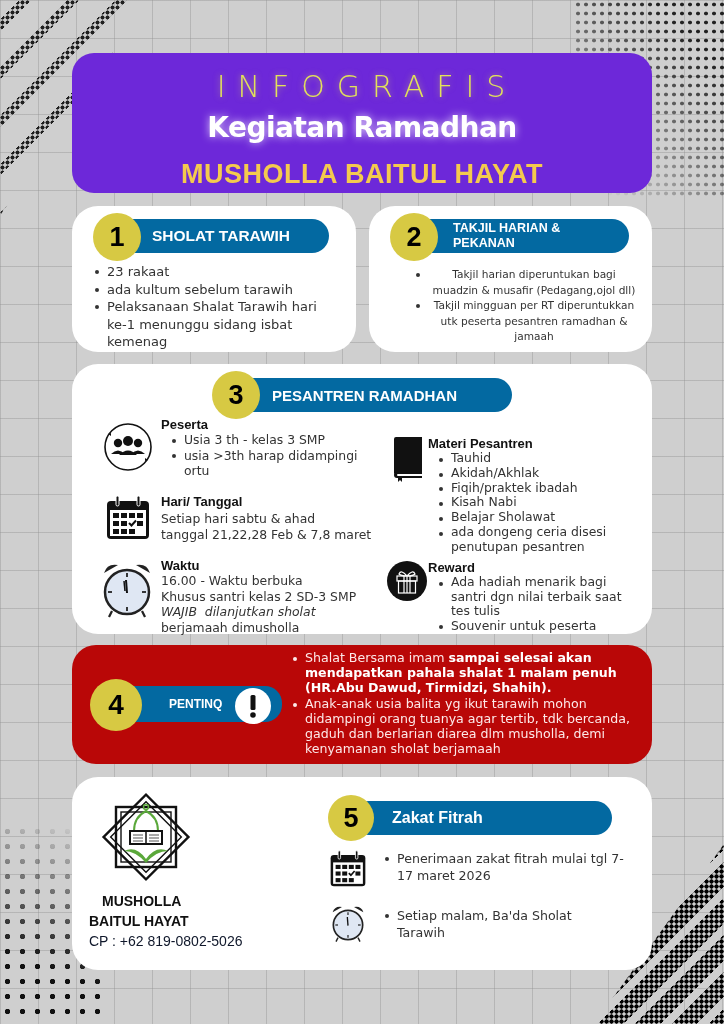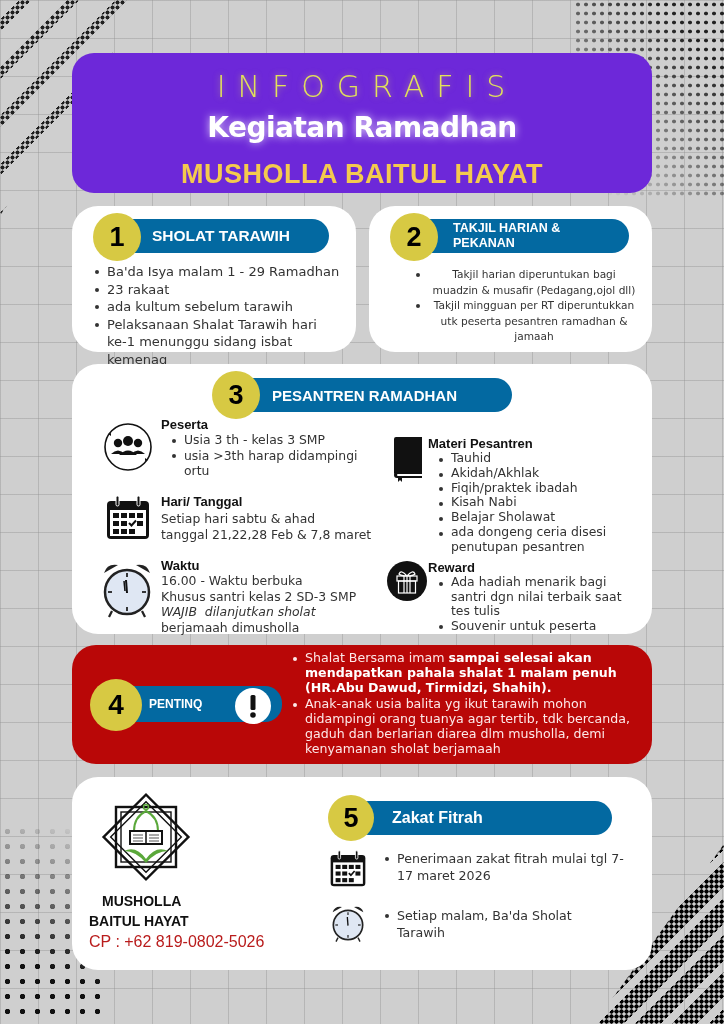--- a/index.html
+++ b/index.html
@@ -122,21 +122,20 @@
   <div class="h-title">Kegiatan Ramadhan</div>
   <div class="h-sub">MUSHOLLA BAITUL HAYAT</div>
 </div>
 
 <div class="card c1">
   <div class="pill" style="left:42px; top:13px; width:215px; font-size:15.5px;">
     <span style="margin-left:-2px;">SHOLAT TARAWIH</span>
   </div>
   <div class="num" style="left:21px; top:7px;">1</div>
   <ul class="b">
-    <li>Ba'da Isya malam 1 - 29 Ramadhan</li>
     <li>23 rakaat</li>
     <li>ada kultum sebelum tarawih</li>
     <li style="width:245px;">Pelaksanaan Shalat Tarawih hari ke-1 menunggu sidang isbat kemenag</li>
   </ul>
 </div>
 
 <div class="card c2">
   <div class="pill" style="left:40px; top:13px; width:220px; height:34px; font-size:12.5px; line-height:15px; align-items:center;">
     <div style="margin-left:4px;">
       <div>TAKJIL HARIAN &amp;</div>
@@ -255,21 +254,21 @@
   <div class="blk" style="left:356px; top:196px;">
     <div class="ttl">Reward</div>
     <ul class="b txt" style="margin-left:10px; width:190px; line-height:14.5px;">
       <li>Ada hadiah menarik bagi santri dgn nilai terbaik saat tes tulis</li>
       <li>Souvenir untuk peserta</li>
     </ul>
   </div>
 </div>
 
 <div class="c4">
-  <div class="pill" style="left:45px; top:41px; width:165px; height:36px; font-size:12px;padding-left:20px;">
+  <div class="pill" style="left:45px; top:41px; width:165px; height:36px; font-size:12px;">
     <span style="margin-left:12px;">PENTINQ</span>
   </div>
   <div class="num" style="left:18px; top:34px; width:52px; height:52px; font-size:28px;">4</div>
   <svg style="position:absolute; left:162px; top:42px;" width="38" height="38" viewBox="0 0 38 38">
     <circle cx="19" cy="19" r="18" fill="#fff"></circle>
     <rect x="16.5" y="8" width="5" height="15" rx="1.5" fill="#111"></rect>
     <circle cx="19" cy="28" r="2.8" fill="#111"></circle>
   </svg>
   <ul class="b">
     <li><span>Shalat Bersama imam </span><b>sampai selesai akan mendapatkan pahala shalat 1 malam penuh (HR.Abu Dawud, Tirmidzi, Shahih).</b></li>
@@ -296,21 +295,21 @@
         <line x1="39" y1="53" x2="49" y2="53"></line>
         <line x1="39" y1="56" x2="49" y2="56"></line>
         <line x1="55" y1="50" x2="65" y2="50"></line>
         <line x1="55" y1="53" x2="65" y2="53"></line>
         <line x1="55" y1="56" x2="65" y2="56"></line>
       </g>
     <path d="M30 66 q12 -6 22 8 q10 -14 22 -8 q-12 0 -22 12 q-10 -12 -22 -12 z" fill="#5aa83a"></path>
   </svg>
   <div style="position:absolute; left:30px; top:116px; font-family:'Liberation Sans',sans-serif; font-weight:bold; font-size:14px; color:#111;">MUSHOLLA</div>
   <div style="position:absolute; left:17px; top:136px; font-family:'Liberation Sans',sans-serif; font-weight:bold; font-size:14px; color:#111;">BAITUL HAYAT</div>
-  <div style="position:absolute; left:17px; top:156px; font-family:'Liberation Sans',sans-serif; font-size:16px; color:#b91c1c;">CP : +62 819-0802-5026</div>
+  <div style="position:absolute; left:17px; top:156px; font-family:'Liberation Sans',sans-serif; font-size:14px; color:#0f172a;">CP : +62 819-0802-5026</div>
 
   <div class="pill" style="left:280px; top:24px; width:260px; font-size:16px;">
     <span>Zakat Fitrah</span>
   </div>
   <div class="num" style="left:256px; top:18px; width:46px; height:46px;">5</div>
 
   <svg style="position:absolute; left:257px; top:73px;" width="38" height="38" viewBox="0 0 46 46">
     <rect x="2" y="6" width="42" height="38" rx="4" fill="#111"></rect>
     <rect x="5" y="15" width="36" height="26" fill="#fff"></rect>
     <rect x="11" y="1" width="3" height="10" rx="1.5" fill="#111" stroke="#fff" stroke-width="1"></rect>

